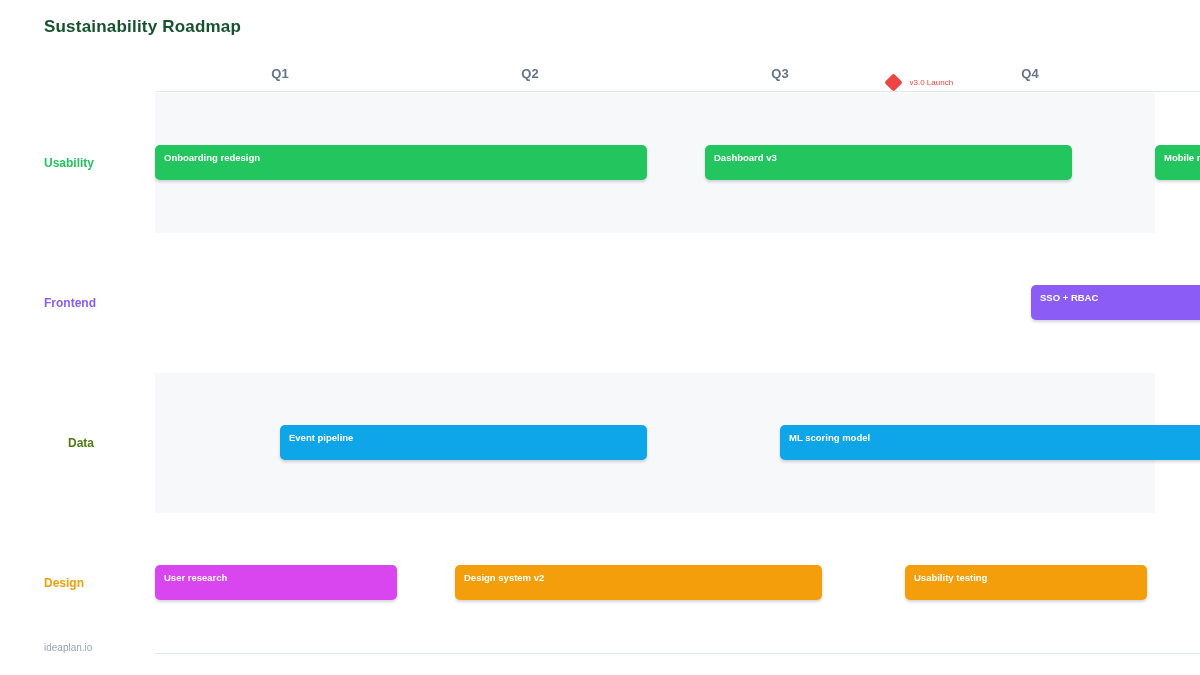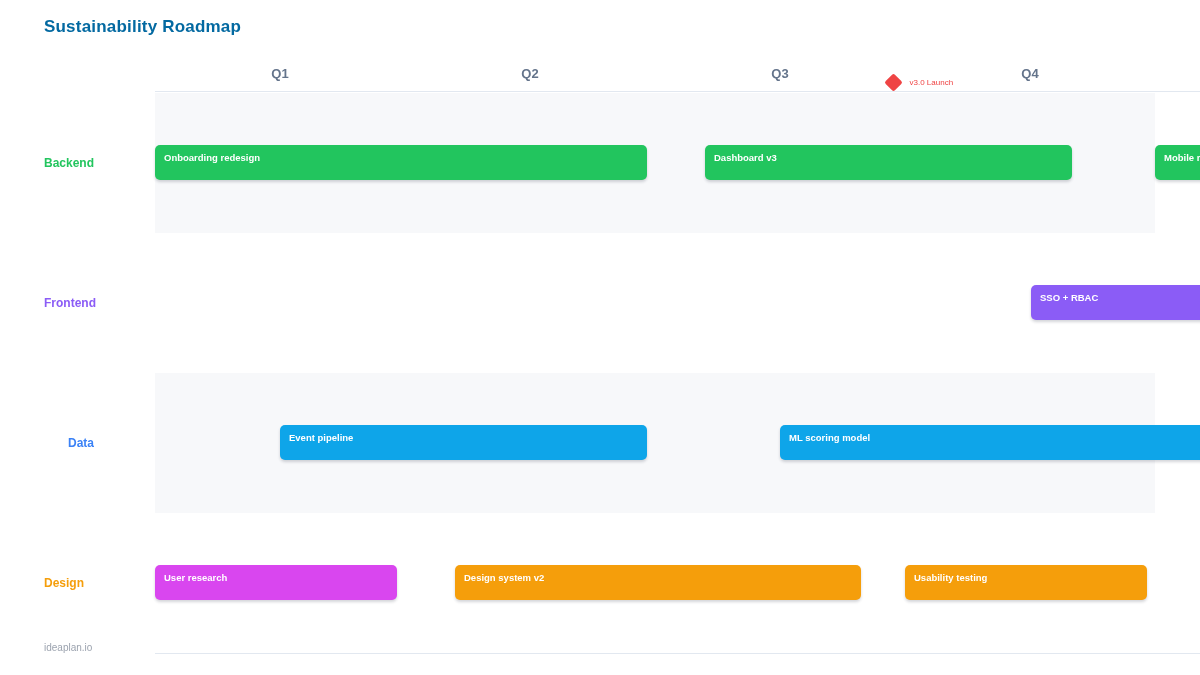--- a/index.html
+++ b/index.html
@@ -3,21 +3,21 @@
 <meta charset="utf-8">
 <style>
   * { margin: 0; padding: 0; box-sizing: border-box; }
   html, body { width: 1200px; height: 675px; overflow: hidden; background: #ffffff; }
   body { font-family: "Liberation Sans", sans-serif; position: relative; }
 
   .page { position: absolute; inset: 0; background: #fff; }
 
   .title {
     position: absolute; left: 44px; top: 17px;
-    font-size: 17px; font-weight: 700; color: #0369a1; letter-spacing: 0.2px;
+    font-size: 17px; font-weight: 700; color: #14532d; letter-spacing: 0.2px;
   }
 
   
   .q-label {
     position: absolute; top: 66px; width: 250px; text-align: center;
     font-size: 13px; font-weight: 700; color: #64748b;
   }
   .hline { position: absolute; left: 155px; right: 0; height: 1px; background: #e2e8f0; }
   .hline.top { top: 91px; }
   .hline.bottom { top: 653px; }
@@ -69,55 +69,55 @@
   <div class="milestone" id="milestone" style="left: 886.5px;">
     <span class="diamond" style="background: rgb(239, 68, 68);"></span>
     <span class="m-label" style="color: rgb(239, 68, 68);">v3.0 Launch</span>
   </div>
 
   <div class="hline top"></div>
 
   <div id="rows">
       <div class="row">
         <div class="band shaded"></div>
-        <div class="row-label" style="color: rgb(34, 197, 94);">Backend</div>
+        <div class="row-label" style="color: rgb(34, 197, 94);">Usability</div>
         <div class="bar" style="left: 155px; width: 492px; background: rgb(34, 197, 94);">
           <span class="bar-label">Onboarding redesign</span>
         </div>
         <div class="bar" style="left: 705px; width: 367px; background: rgb(34, 197, 94);">
           <span class="bar-label">Dashboard v3</span>
         </div>
         <div class="bar" style="left: 1155px; width: 88px; background: rgb(34, 197, 94);">
           <span class="bar-label">Mobile re</span>
         </div>
       </div>
       <div class="row">
         <div class="band"></div>
         <div class="row-label" style="color: rgb(139, 92, 246);">Frontend</div>
         <div class="bar" style="left: 1031px; width: 210px; background: rgb(139, 92, 246);">
           <span class="bar-label">SSO + RBAC</span>
         </div>
       </div>
       <div class="row">
         <div class="band shaded"></div>
-        <div class="row-label" style="color: #3b82f6; padding-left: 24px;">Data</div>
+        <div class="row-label" style="color: #4d7c0f; padding-left: 24px;">Data</div>
         <div class="bar" style="left: 280px; width: 367px; background: rgb(14, 165, 233);">
           <span class="bar-label">Event pipeline</span>
         </div>
         <div class="bar" style="left: 780px; width: 463px; background: rgb(14, 165, 233);">
           <span class="bar-label">ML scoring model</span>
         </div>
       </div>
       <div class="row">
         <div class="band"></div>
         <div class="row-label" style="color: rgb(245, 158, 11);">Design</div>
         <div class="bar" style="left: 155px; width: 242px; background: #d946ef;">
           <span class="bar-label">User research</span>
         </div>
-        <div class="bar" style="left: 455px; width: 406px; background: rgb(245, 158, 11);">
+        <div class="bar" style="left: 455px; width: 367px; background: rgb(245, 158, 11);">
           <span class="bar-label">Design system v2</span>
         </div>
         <div class="bar" style="left: 905px; width: 242px; background: rgb(245, 158, 11);">
           <span class="bar-label">Usability testing</span>
         </div>
       </div>
     </div>
 
   <div class="footer">ideaplan.io</div>
   <div class="hline bottom"></div>

